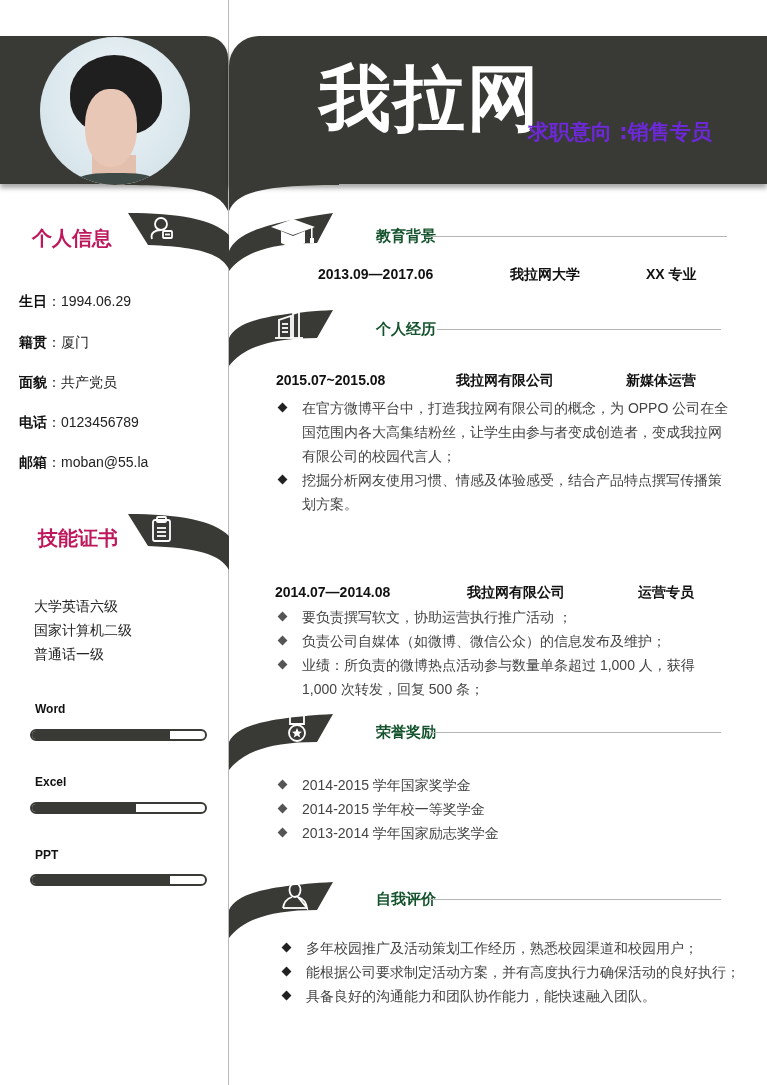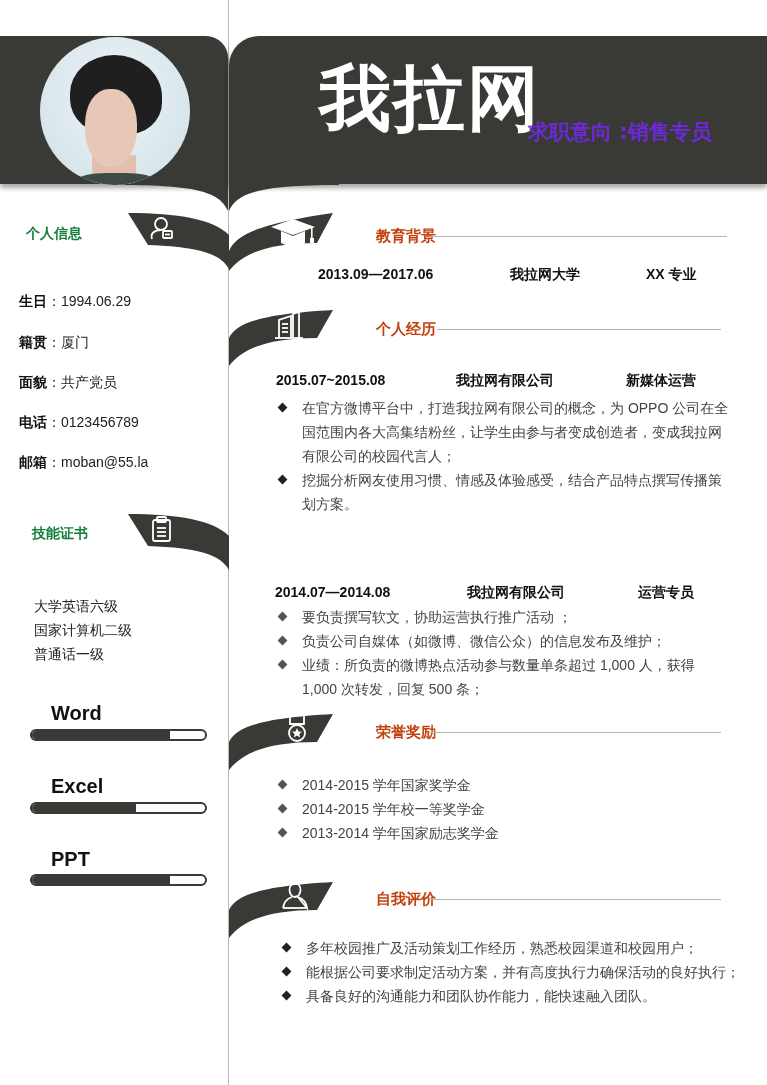--- a/index.html
+++ b/index.html
@@ -37,34 +37,34 @@
   .job {
     position: absolute; left: 528px; top: 118px; font-size: 21px; font-weight: bold; color: #6d28d9;
     font-family: "DejaVu Sans", sans-serif;
   }
 
   
   .ribbon { position: absolute; }
   .ribbon svg { display: block; }
 
   
-  .sec-title-left { position: absolute; font-size: 14px; font-weight: bold; color: #15803d; }
+  .sec-title-left { position: absolute; font-size: 20px; font-weight: bold; color: #be185d; margin-left: 6px; }
   .info-row { position: absolute; left: 19px; font-size: 14px; color: #222; }
   .info-row b { font-weight: bold; color: #111; }
   .skills-list { position: absolute; left: 34px; top: 594px; font-size: 14px; line-height: 24px; color: #222; }
 
-  .bar-label { position: absolute; left: 35px; font-size: 20px; font-weight: bold; color: #111; margin-left: 16px; }
+  .bar-label { position: absolute; left: 35px; font-size: 12px; font-weight: bold; color: #111; }
   .bar {
     position: absolute; left: 30px; width: 177px; height: 12px; border: 2px solid #393a35;
     border-radius: 6px; background: #fff; overflow: hidden;
   }
   .bar-fill { height: 100%; background: #393a35; }
 
   
-  .sec-title { position: absolute; left: 352px; font-size: 15px; font-weight: bold; color: #c2410c; padding-left: 24px; }
+  .sec-title { position: absolute; left: 352px; font-size: 15px; font-weight: bold; color: #14532d; padding-left: 24px; }
   .sec-rule { position: absolute; height: 1px; background: #b5b5b5; }
 
   .edu-row { position: absolute; top: 266px; font-size: 14px; font-weight: bold; color: #111; }
 
   .job-head { position: absolute; font-size: 14px; font-weight: bold; color: #111; }
   .bullets { position: absolute; list-style: none; font-size: 14px; line-height: 24px; color: #444; }
   .bullets li { position: relative; padding-left: 26px; }
   .bullets li::before {
     content: ""; position: absolute; left: 3px; top: 8px; width: 7px; height: 7px;
     background: #222; transform: rotate(45deg);

